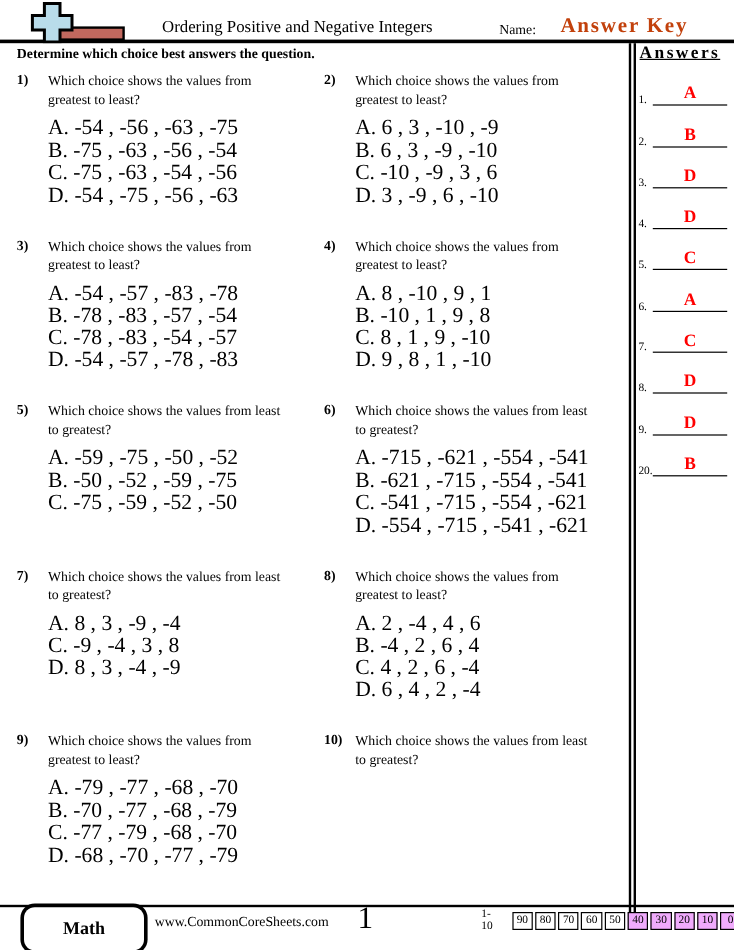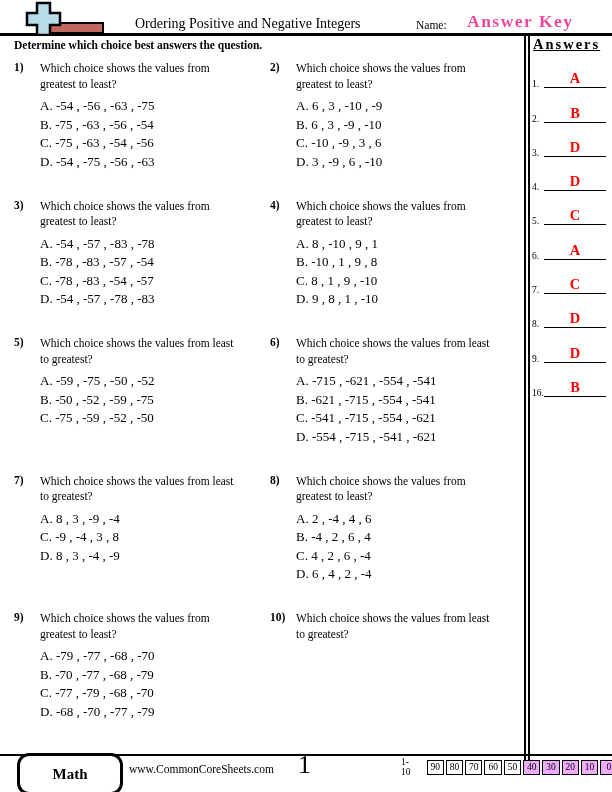--- a/index.html
+++ b/index.html
@@ -10,34 +10,34 @@
     font-family:"Liberation Serif", serif;
     color:#000;
     overflow:hidden;
     margin:0 auto;
   }
   
   .hdr-line{position:absolute;left:0;top:33px;width:612px;height:3px;background:#000;}
   .logo{position:absolute;left:13px;top:1px;width:95px;height:35px;z-index:2;}
   .title{position:absolute;left:135px;top:16px;font-size:14px;white-space:nowrap;}
   .name-label{position:absolute;left:416px;top:19px;font-size:11.5px;}
-  .name-value{position:absolute;left:467px;top:11px;font-size:17.5px;font-weight:bold;letter-spacing:1.5px;color:#ec4899;white-space:nowrap;}
+  .name-value{position:absolute;left:467px;top:11px;font-size:17.5px;font-weight:bold;letter-spacing:1.5px;color:#c2410c;white-space:nowrap;}
   .instruction{position:absolute;left:14px;top:39px;font-size:11.5px;font-weight:bold;}
   
   .vdivider{position:absolute;left:524px;top:36px;height:738px;width:2px;
     border-left:2px solid #000;border-right:2px solid #000;z-index:1;}
   
   .questions{position:absolute;left:14px;top:61px;width:506px;
     display:grid;grid-template-columns:256px 250px;grid-auto-rows:137.5px;}
   .q{display:flex;align-items:flex-start;}
   .qnum{width:26px;font-size:11.5px;font-weight:bold;flex:none;}
   .qbody{width:220px;}
   .qline{display:block;font-size:11.5px;line-height:15.5px;white-space:nowrap;}
   .choices{margin-top:5px;}
-  .choice{font-size:13px;line-height:18.6px;white-space:nowrap;}
+  .choice{font-size:18px;line-height:18.6px;white-space:nowrap;}
   
   .answers{position:absolute;left:531px;top:36px;width:78px;z-index:2;}
   .answers-heading{font-size:14.5px;font-weight:bold;text-decoration:underline;letter-spacing:2px;margin-left:2px;}
   .ans-list{margin-top:3px;}
   .ans-item{position:relative;height:34.3px;}
   .ans-num{position:absolute;left:1px;bottom:1px;font-size:9.5px;}
   .ans-rule{position:absolute;left:13px;right:3px;bottom:2px;border-bottom:1.6px solid #000;}
   .ans-letter{position:absolute;left:13px;right:3px;bottom:3px;text-align:center;
     font-size:14.5px;font-weight:bold;color:#f00;}
   
@@ -252,21 +252,21 @@
         <span class="ans-num">8.</span>
         <span class="ans-letter">D</span>
         <span class="ans-rule"></span>
       </div>
       <div class="ans-item">
         <span class="ans-num">9.</span>
         <span class="ans-letter">D</span>
         <span class="ans-rule"></span>
       </div>
       <div class="ans-item">
-        <span class="ans-num">16.</span>
+        <span class="ans-num">20.</span>
         <span class="ans-letter">B</span>
         <span class="ans-rule"></span>
       </div>
     </div>
   </div>
 
   <div class="ftr-line"></div>
   <div class="subject-pill">
     <div class="subject-inner">Math</div>
   </div>

